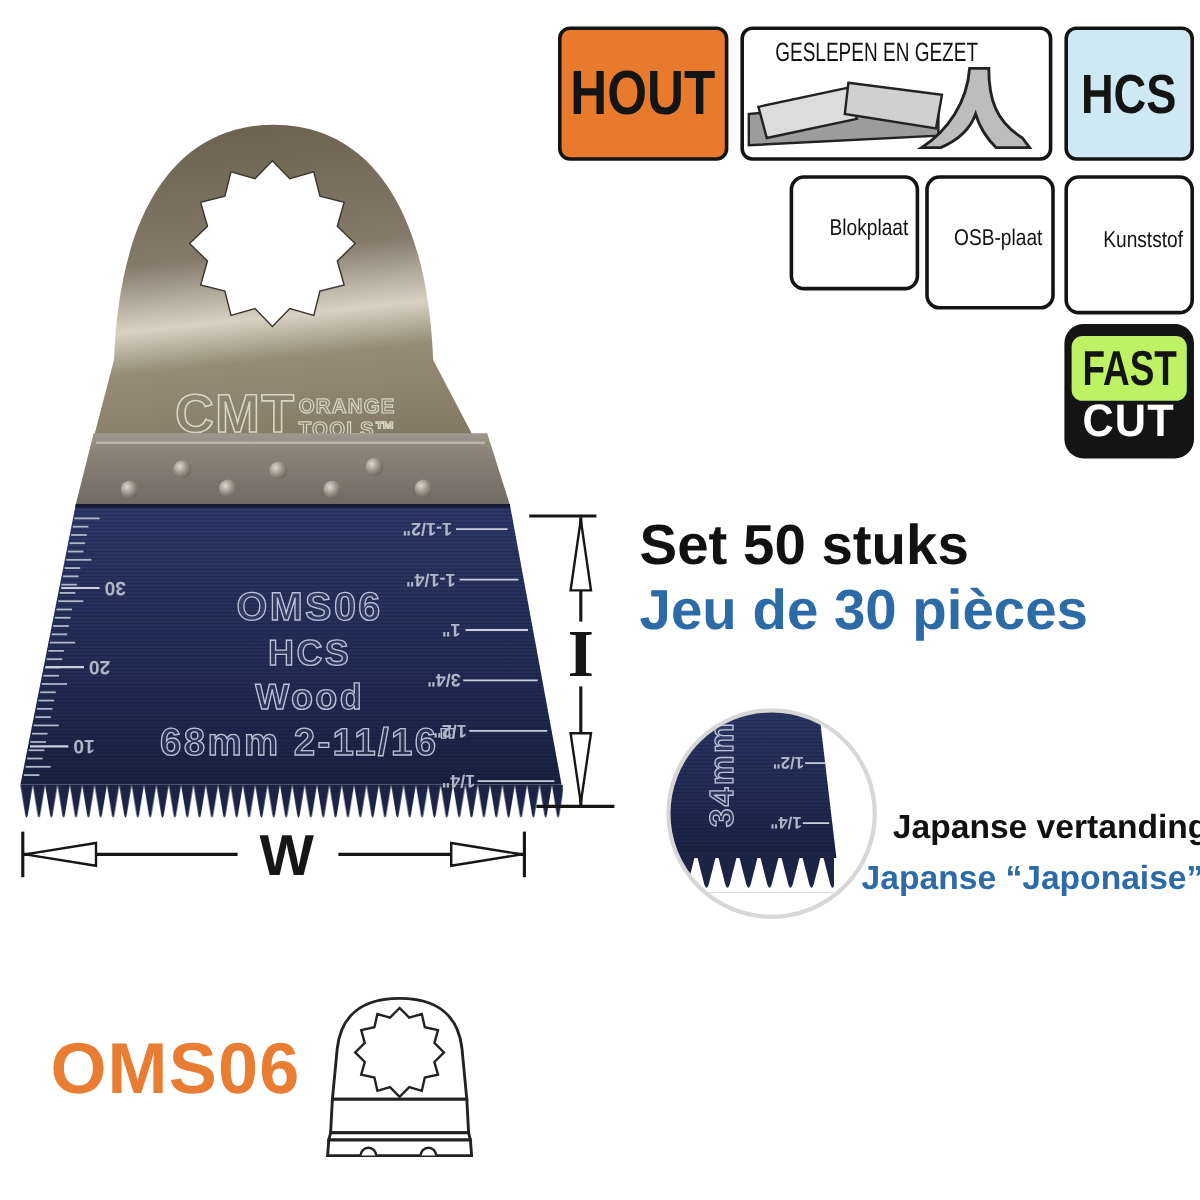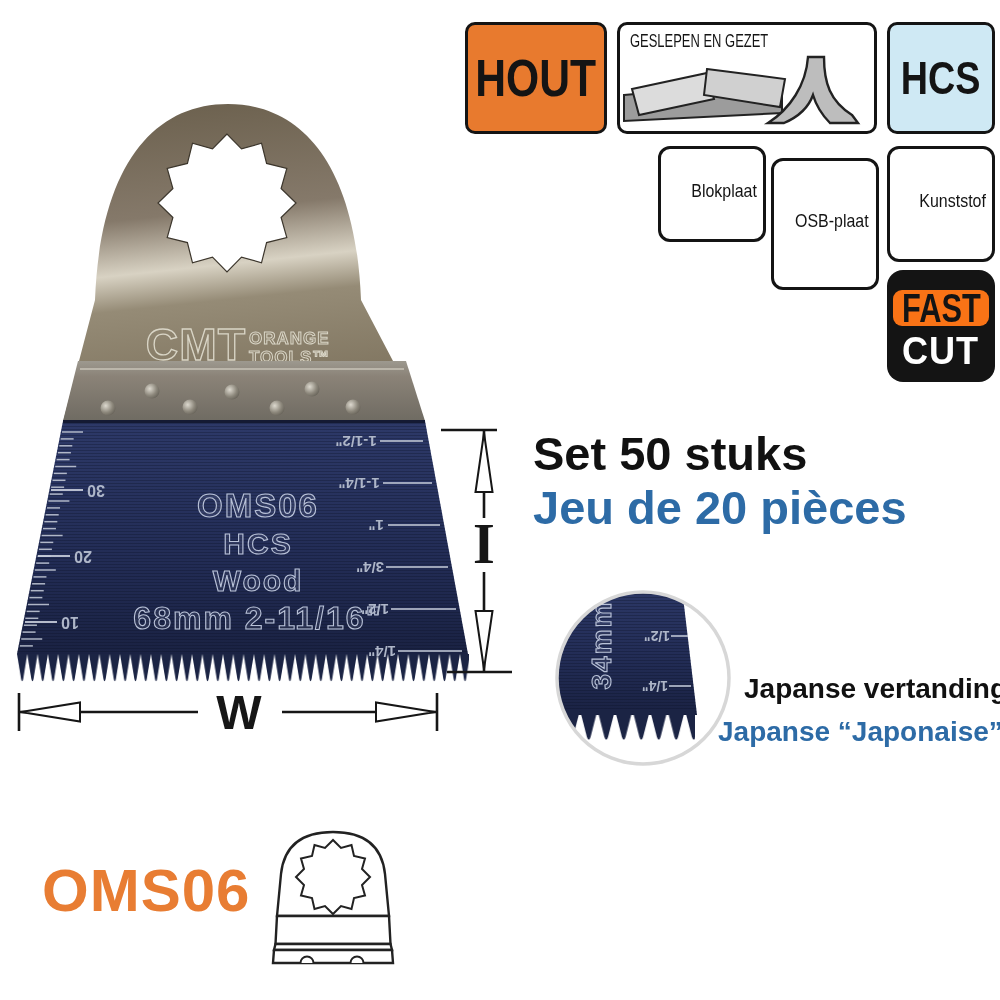--- a/index.html
+++ b/index.html
@@ -12,21 +12,21 @@
          box-sizing:border-box;display:flex;align-items:center;justify-content:center;z-index:2;}
   .badge .big{font-weight:bold;color:#141414;transform:scaleX(.82);white-space:nowrap;}
   .cond{display:inline-block;transform:scaleX(.8);transform-origin:center;white-space:nowrap;}
   .matbox{position:absolute;border:3px solid #141414;border-radius:12px;background:#fff;
           box-sizing:border-box;display:flex;flex-direction:row;align-items:center;
           justify-content:flex-end;z-index:2;gap:36px;}
   .matbox svg{flex:1 1 auto;}
   .caption{font-size:19px;line-height:19px;color:#141414;text-align:center;
            transform:scaleX(.84);transform-origin:center;margin-bottom:7px;white-space:nowrap;}
   #fastcut{position:absolute;background:#141414;border-radius:16px;box-sizing:border-box;z-index:2;}
-  #fastcut .top{position:absolute;left:6px;right:6px;top:20px;height:36px;background:#f97316;
+  #fastcut .top{position:absolute;left:6px;right:6px;top:10px;height:54px;background:#bef264;
                 border-radius:9px;display:flex;align-items:center;justify-content:center;}
   #fastcut .bot{position:absolute;left:0;right:0;bottom:0;height:52px;display:flex;
                 align-items:flex-start;justify-content:center;}
   #fastcut .top span{font-size:41px;font-weight:bold;color:#141414;transform:scaleX(.75);}
   #fastcut .bot span{font-size:38px;font-weight:bold;color:#fff;transform:scaleX(.95);letter-spacing:1px;}
   
   .settext{z-index:2;font-weight:bold;white-space:nowrap;}
   #set-line1{left:533px;top:426px;font-size:47px;color:#111;}
   #set-line2{left:533px;top:480px;font-size:47px;color:#2d6ba6;}
   #tooth-line1{left:744px;top:673px;font-size:28px;color:#111;}
@@ -230,21 +230,21 @@
       <path d="M 300.5,963 A 6.5,6.5 0 0 1 313.5,963" fill="#fff" stroke="#222" stroke-width="2"></path>
       <path d="M 350.5,963 A 6.5,6.5 0 0 1 363.5,963" fill="#fff" stroke="#222" stroke-width="2"></path>
     </g>
   </svg>
 
   <div class="badge" style="left:465px;top:22px;width:142px;height:112px;background:#e87a2e;">
     <span class="big" style="font-size:52px;">HOUT</span>
   </div>
 
   <div class="badge" style="left:617px;top:22px;width:260px;height:112px;align-items:flex-start;justify-content:flex-start;">
-    <div style="position:absolute;left:10px;top:6px;font-size:18px;color:#141414;">
+    <div style="position:absolute;left:26px;top:6px;font-size:22px;color:#141414;">
       <span class="cond" style="transform:scaleX(.72);transform-origin:left;">GESLEPEN EN GEZET</span>
     </div>
     <svg width="250" height="76" viewBox="0 0 250 76" style="position:absolute;left:2px;bottom:4px;">
       <polygon points="2,44 160,30 160,62 2,70" fill="#9c9c9c" stroke="#222" stroke-width="2"></polygon>
       <polygon points="10,38 85,22 92,48 17,64" fill="#dcdcdc" stroke="#222" stroke-width="2"></polygon>
       <polygon points="85,18 163,28 158,56 82,44" fill="#d0d0d0" stroke="#222" stroke-width="2"></polygon>
       <path d="M186,6 L202,6 C202,32 208,50 230,64 L236,72 L208,72 C200,64 194,54 191,44 C186,58 176,66 162,72 L146,72 C168,58 184,34 186,6 Z" fill="#bdbdbd" stroke="#222" stroke-width="2.4"></path>
     </svg>
   </div>
 
@@ -267,21 +267,21 @@
           <line x1="53" y1="30" x2="53" y2="56"></line>
         <line x1="61" y1="31" x2="61" y2="57"></line>
         <line x1="30" y1="16" x2="88" y2="23"></line>
       </g>
     </svg>
     <div class="caption">
       <div>Blokplaat</div>
     </div>
   </div>
 
-  <div class="matbox" style="left:771px;top:158px;width:108px;height:132px;">
+  <div class="matbox" style="left:771px;top:146px;width:108px;height:112px;">
     <svg width="100" height="66" viewBox="0 0 100 70">
       <polygon points="5,22 35,10 95,22 65,34" fill="#fff" stroke="#111" stroke-width="2"></polygon>
       <polygon points="5,22 65,34 65,58 5,46" fill="#fff" stroke="#111" stroke-width="2"></polygon>
       <polygon points="65,34 95,22 95,46 65,58" fill="#fff" stroke="#111" stroke-width="2"></polygon>
       <g stroke="#444" stroke-width="1.6">
         <path d="M20,18 l8,-2"></path>
           <path d="M33,14 l7,2"></path>
           <path d="M46,20 l8,-3"></path>
         <path d="M58,16 l7,2"></path>
           <path d="M68,25 l8,-2"></path>
@@ -322,19 +322,19 @@
   <div id="fastcut" style="left:887px;top:270px;width:108px;height:112px;">
     <div class="top">
       <span>FAST</span>
     </div>
     <div class="bot">
       <span>CUT</span>
     </div>
   </div>
 
   <div class="abs settext" id="set-line1">Set 50 stuks</div>
-  <div class="abs settext" id="set-line2">Jeu de 20 pièces</div>
+  <div class="abs settext" id="set-line2">Jeu de 30 pièces</div>
 
   <div class="abs settext" id="tooth-line1">Japanse vertanding</div>
   <div class="abs settext" id="tooth-line2">Japanse “Japonaise”</div>
 
   <div class="abs settext" id="footer-model">OMS06</div>
 </div>
 
 </body></html>

